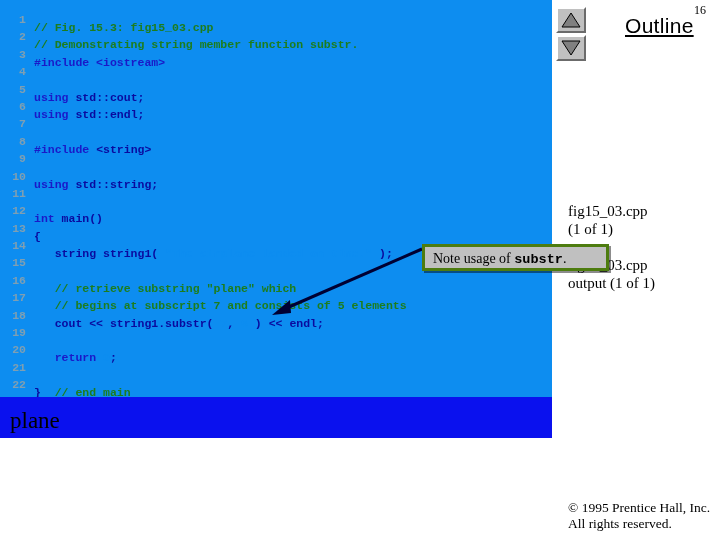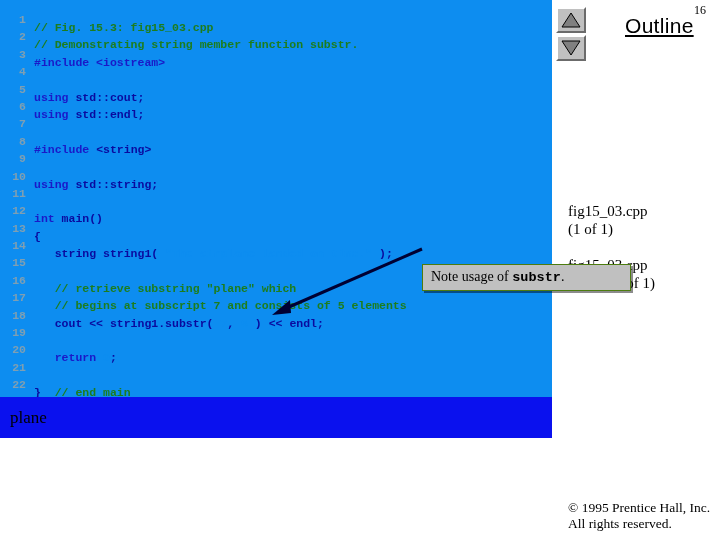--- a/index.html
+++ b/index.html
@@ -67,21 +67,21 @@
     top: 397px;
     width: 552px;
     height: 41px;
     background: #0a11ee;
   }
   #output-text {
     position: absolute;
     left: 10px;
     top: 11px;
     font-family: "Liberation Serif", serif;
-    font-size: 17px;
+    font-size: 23px;
     color: #000000;
   }
 
   
   .scroll-btn {
     position: absolute;
     width: 30px;
     height: 26px;
     background: #c0c0c0;
     border-top: 2px solid #ffffff;
@@ -125,27 +125,26 @@
     margin-top: 12px;
   }
   #caption-source { left: 568px; top: 190px; }
   #caption-output { left: 568px; top: 244px; }
 
   
   #callout-box {
     position: absolute;
     left: 422px;
     top: 244px;
-    width: 209px;
+    width: 187px;
     height: 27px;
     background: #c0c0c0;
-    border: 1px solid #4d7c0f;
+    border: 3px solid #4d7c0f;
     box-sizing: border-box;
     box-shadow: 2px 2px 0 rgba(0,0,0,0.45);
-    margin-top: 20px;
   }
   #callout-text {
     position: absolute;
     left: 8px;
     top: 4px;
     font-family: "Liberation Serif", serif;
     font-size: 14px;
     color: #000000;
     white-space: pre;
   }

